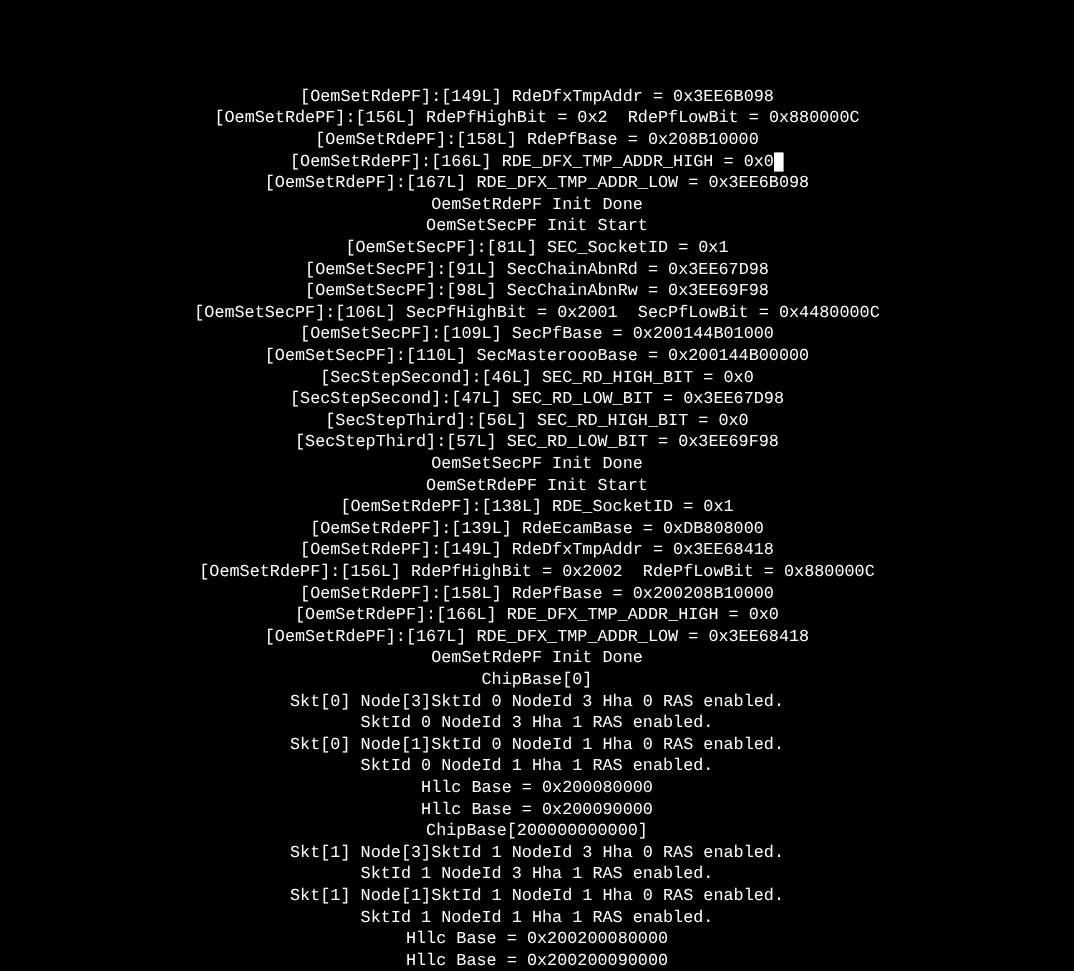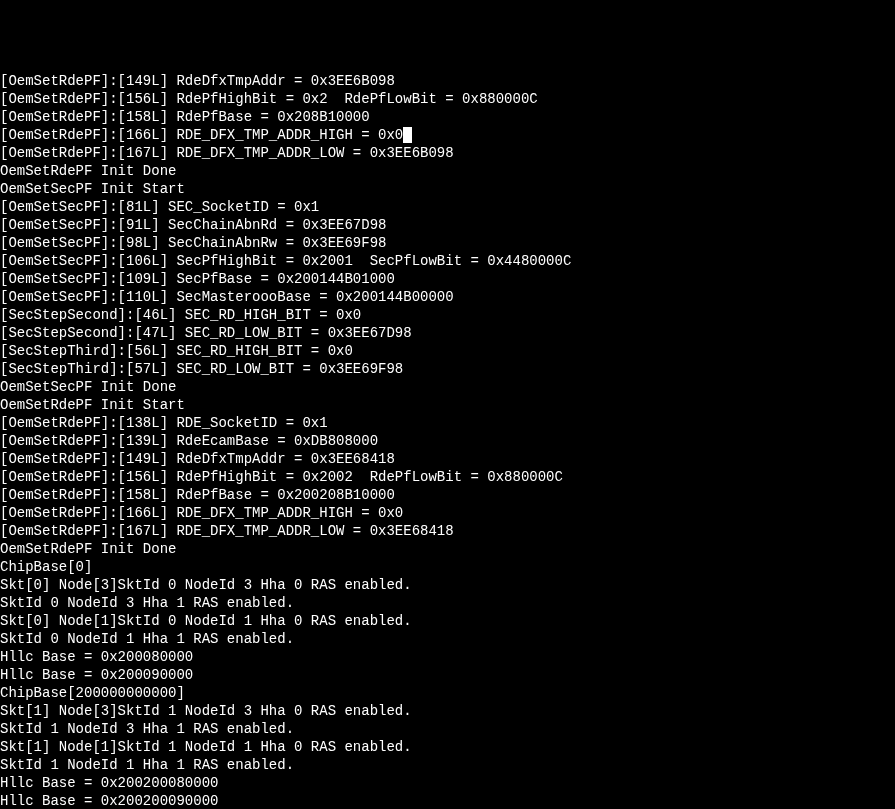--- a/index.html
+++ b/index.html
@@ -9,21 +9,21 @@
       font-family: "Consolas", "Courier New", monospace;
       font-size: 14px;
       line-height: 18px;
       padding: 0;
       width: 895px;
       height: 809px;
       overflow: hidden;
       white-space: pre;
     }
     .terminal { display: block; }
-    .line { display: block; white-space: pre; }
+    .line { display: block; white-space: pre; text-align: center; }
     .cursor-bg { background:#fff; color:#000; }
   </style>
 </head>
 <body>
 
 
 
 <div class="terminal"><div class="line">[OemSetRdePF]:[149L] RdeDfxTmpAddr = 0x3EE6B098</div><div class="line">[OemSetRdePF]:[156L] RdePfHighBit = 0x2  RdePfLowBit = 0x880000C</div><div class="line">[OemSetRdePF]:[158L] RdePfBase = 0x208B10000</div><div class="line">[OemSetRdePF]:[166L] RDE_DFX_TMP_ADDR_HIGH = 0x0<span class="cursor-bg"> </span></div><div class="line">[OemSetRdePF]:[167L] RDE_DFX_TMP_ADDR_LOW = 0x3EE6B098</div><div class="line">OemSetRdePF Init Done</div><div class="line">OemSetSecPF Init Start</div><div class="line">[OemSetSecPF]:[81L] SEC_SocketID = 0x1</div><div class="line">[OemSetSecPF]:[91L] SecChainAbnRd = 0x3EE67D98</div><div class="line">[OemSetSecPF]:[98L] SecChainAbnRw = 0x3EE69F98</div><div class="line">[OemSetSecPF]:[106L] SecPfHighBit = 0x2001  SecPfLowBit = 0x4480000C</div><div class="line">[OemSetSecPF]:[109L] SecPfBase = 0x200144B01000</div><div class="line">[OemSetSecPF]:[110L] SecMasteroooBase = 0x200144B00000</div><div class="line">[SecStepSecond]:[46L] SEC_RD_HIGH_BIT = 0x0</div><div class="line">[SecStepSecond]:[47L] SEC_RD_LOW_BIT = 0x3EE67D98</div><div class="line">[SecStepThird]:[56L] SEC_RD_HIGH_BIT = 0x0</div><div class="line">[SecStepThird]:[57L] SEC_RD_LOW_BIT = 0x3EE69F98</div><div class="line">OemSetSecPF Init Done</div><div class="line">OemSetRdePF Init Start</div><div class="line">[OemSetRdePF]:[138L] RDE_SocketID = 0x1</div><div class="line">[OemSetRdePF]:[139L] RdeEcamBase = 0xDB808000</div><div class="line">[OemSetRdePF]:[149L] RdeDfxTmpAddr = 0x3EE68418</div><div class="line">[OemSetRdePF]:[156L] RdePfHighBit = 0x2002  RdePfLowBit = 0x880000C</div><div class="line">[OemSetRdePF]:[158L] RdePfBase = 0x200208B10000</div><div class="line">[OemSetRdePF]:[166L] RDE_DFX_TMP_ADDR_HIGH = 0x0</div><div class="line">[OemSetRdePF]:[167L] RDE_DFX_TMP_ADDR_LOW = 0x3EE68418</div><div class="line">OemSetRdePF Init Done</div><div class="line">ChipBase[0]</div><div class="line">Skt[0] Node[3]SktId 0 NodeId 3 Hha 0 RAS enabled.</div><div class="line">SktId 0 NodeId 3 Hha 1 RAS enabled.</div><div class="line">Skt[0] Node[1]SktId 0 NodeId 1 Hha 0 RAS enabled.</div><div class="line">SktId 0 NodeId 1 Hha 1 RAS enabled.</div><div class="line">Hllc Base = 0x200080000</div><div class="line">Hllc Base = 0x200090000</div><div class="line">ChipBase[200000000000]</div><div class="line">Skt[1] Node[3]SktId 1 NodeId 3 Hha 0 RAS enabled.</div><div class="line">SktId 1 NodeId 3 Hha 1 RAS enabled.</div><div class="line">Skt[1] Node[1]SktId 1 NodeId 1 Hha 0 RAS enabled.</div><div class="line">SktId 1 NodeId 1 Hha 1 RAS enabled.</div><div class="line">Hllc Base = 0x200200080000</div><div class="line">Hllc Base = 0x200200090000</div></div>
 
 

